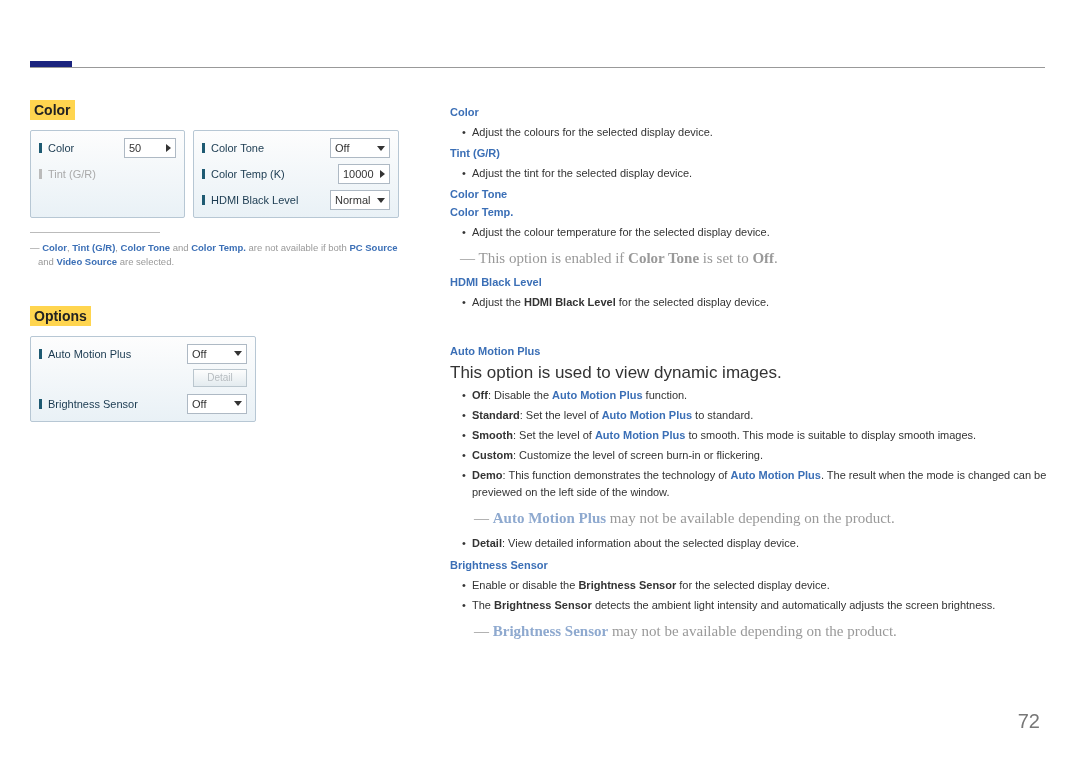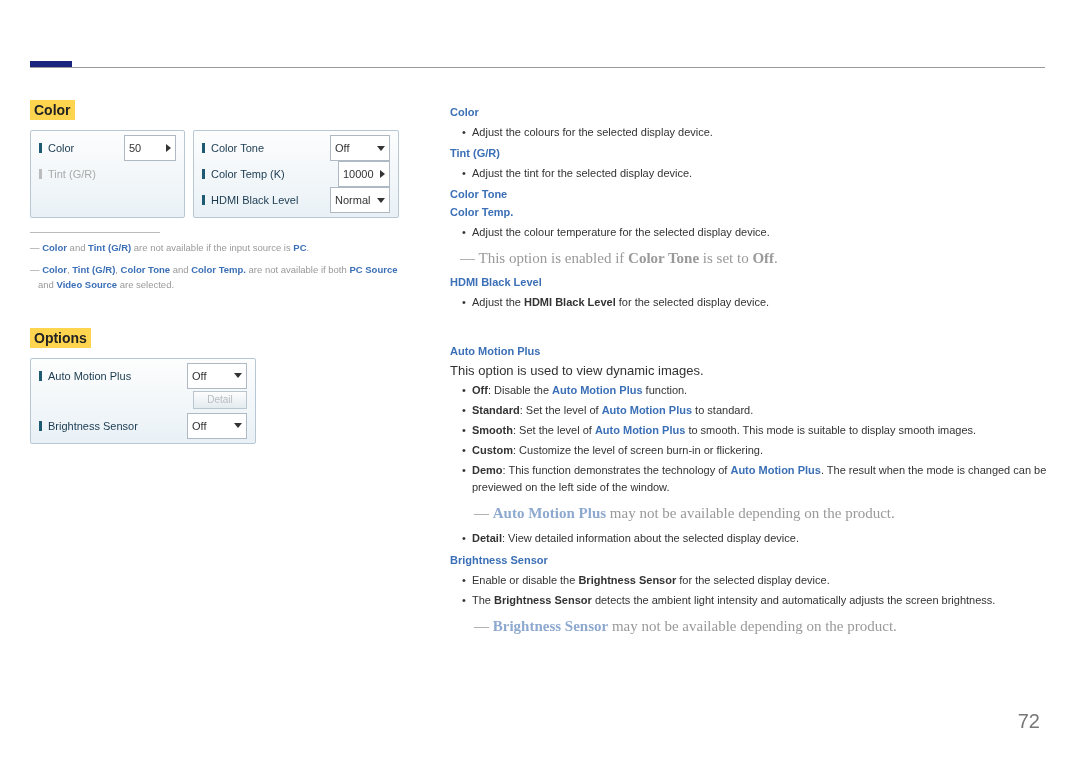--- a/index.html
+++ b/index.html
@@ -79,21 +79,21 @@
     flex: 1;
     font-size: 11px;
     color: #1a3a50;
   }
   .panel-row.disabled .row-label { color: #aaa; }
   .panel-row.disabled .row-marker { background: #bbb; }
   .val-box {
     display: flex;
     align-items: center;
     justify-content: space-between;
-    height: 26px;
+    height: 20px;
     background: #fff;
     border: 1px solid #aeb9c4;
     font-size: 11px;
     padding: 0 4px;
     min-width: 50px;
   }
   .spinner { min-width: 52px; }
   .spinner::after {
     content: "";
     width: 0; height: 0;
@@ -177,21 +177,21 @@
     padding-left: 16px;
     text-indent: -6px;
     margin-bottom: 6px;
     line-height: 1.5;
     font-family: Liberation Serif, serif;
   }
   .note-pre { color: #999; }
   .strong-blue { color: #3b6fb6; font-weight: bold; }
   .bold-black { font-weight: bold; color: #333; }
   .intro-line {
-    font-size: 13px;
+    font-size: 17px;
     color: #333;
     margin-bottom: 4px;
   }
   .page-num {
     position: absolute;
     bottom: 30px;
     right: 40px;
     font-size: 20px;
     color: #777;
     font-weight: 300;
@@ -233,23 +233,20 @@
         </div>
         <div class="panel-row">
           <span class="row-marker"></span>
           <span class="row-label">HDMI Black Level</span>
           <span class="val-box dropdown">Normal</span>
         </div>
       </div>
     </div>
 
     <div class="fn-rule"></div>
-    <p class="footnote">
-      <span class="dash">― </span><span class="fn-strong">Color</span><span> and </span><span class="fn-strong">Tint (G/R)</span><span> are not available if the input source is </span><span class="fn-strong">PC</span><span>.</span>
-    </p>
     <p class="footnote">
       <span class="dash">― </span><span class="fn-strong">Color</span><span>, </span><span class="fn-strong">Tint (G/R)</span><span>, </span><span class="fn-strong">Color Tone</span><span> and </span><span class="fn-strong">Color Temp.</span><span> are not available if both </span><span class="fn-strong">PC Source</span><span> and </span><span class="fn-strong">Video Source</span><span> are selected.</span>
     </p>
 
     <div style="height:28px"></div>
     <div class="sec-heading">Options</div>
 
     <div class="panel">
       <div class="panel-block options">
         <div class="panel-row">

